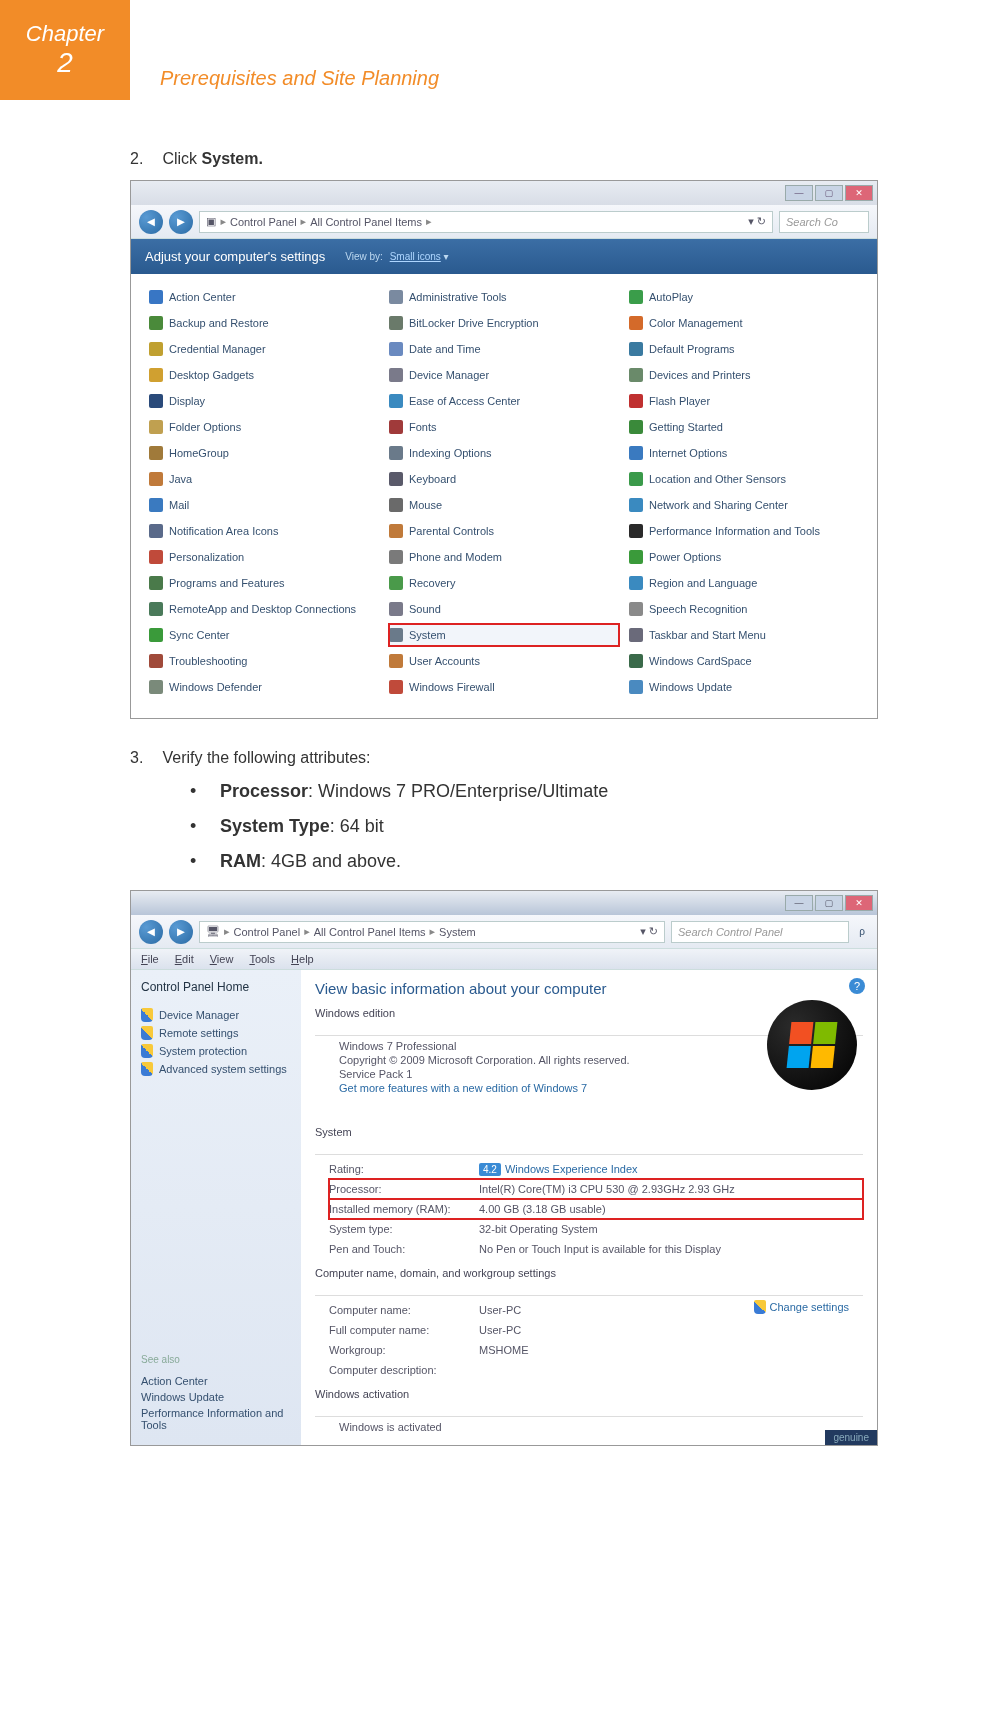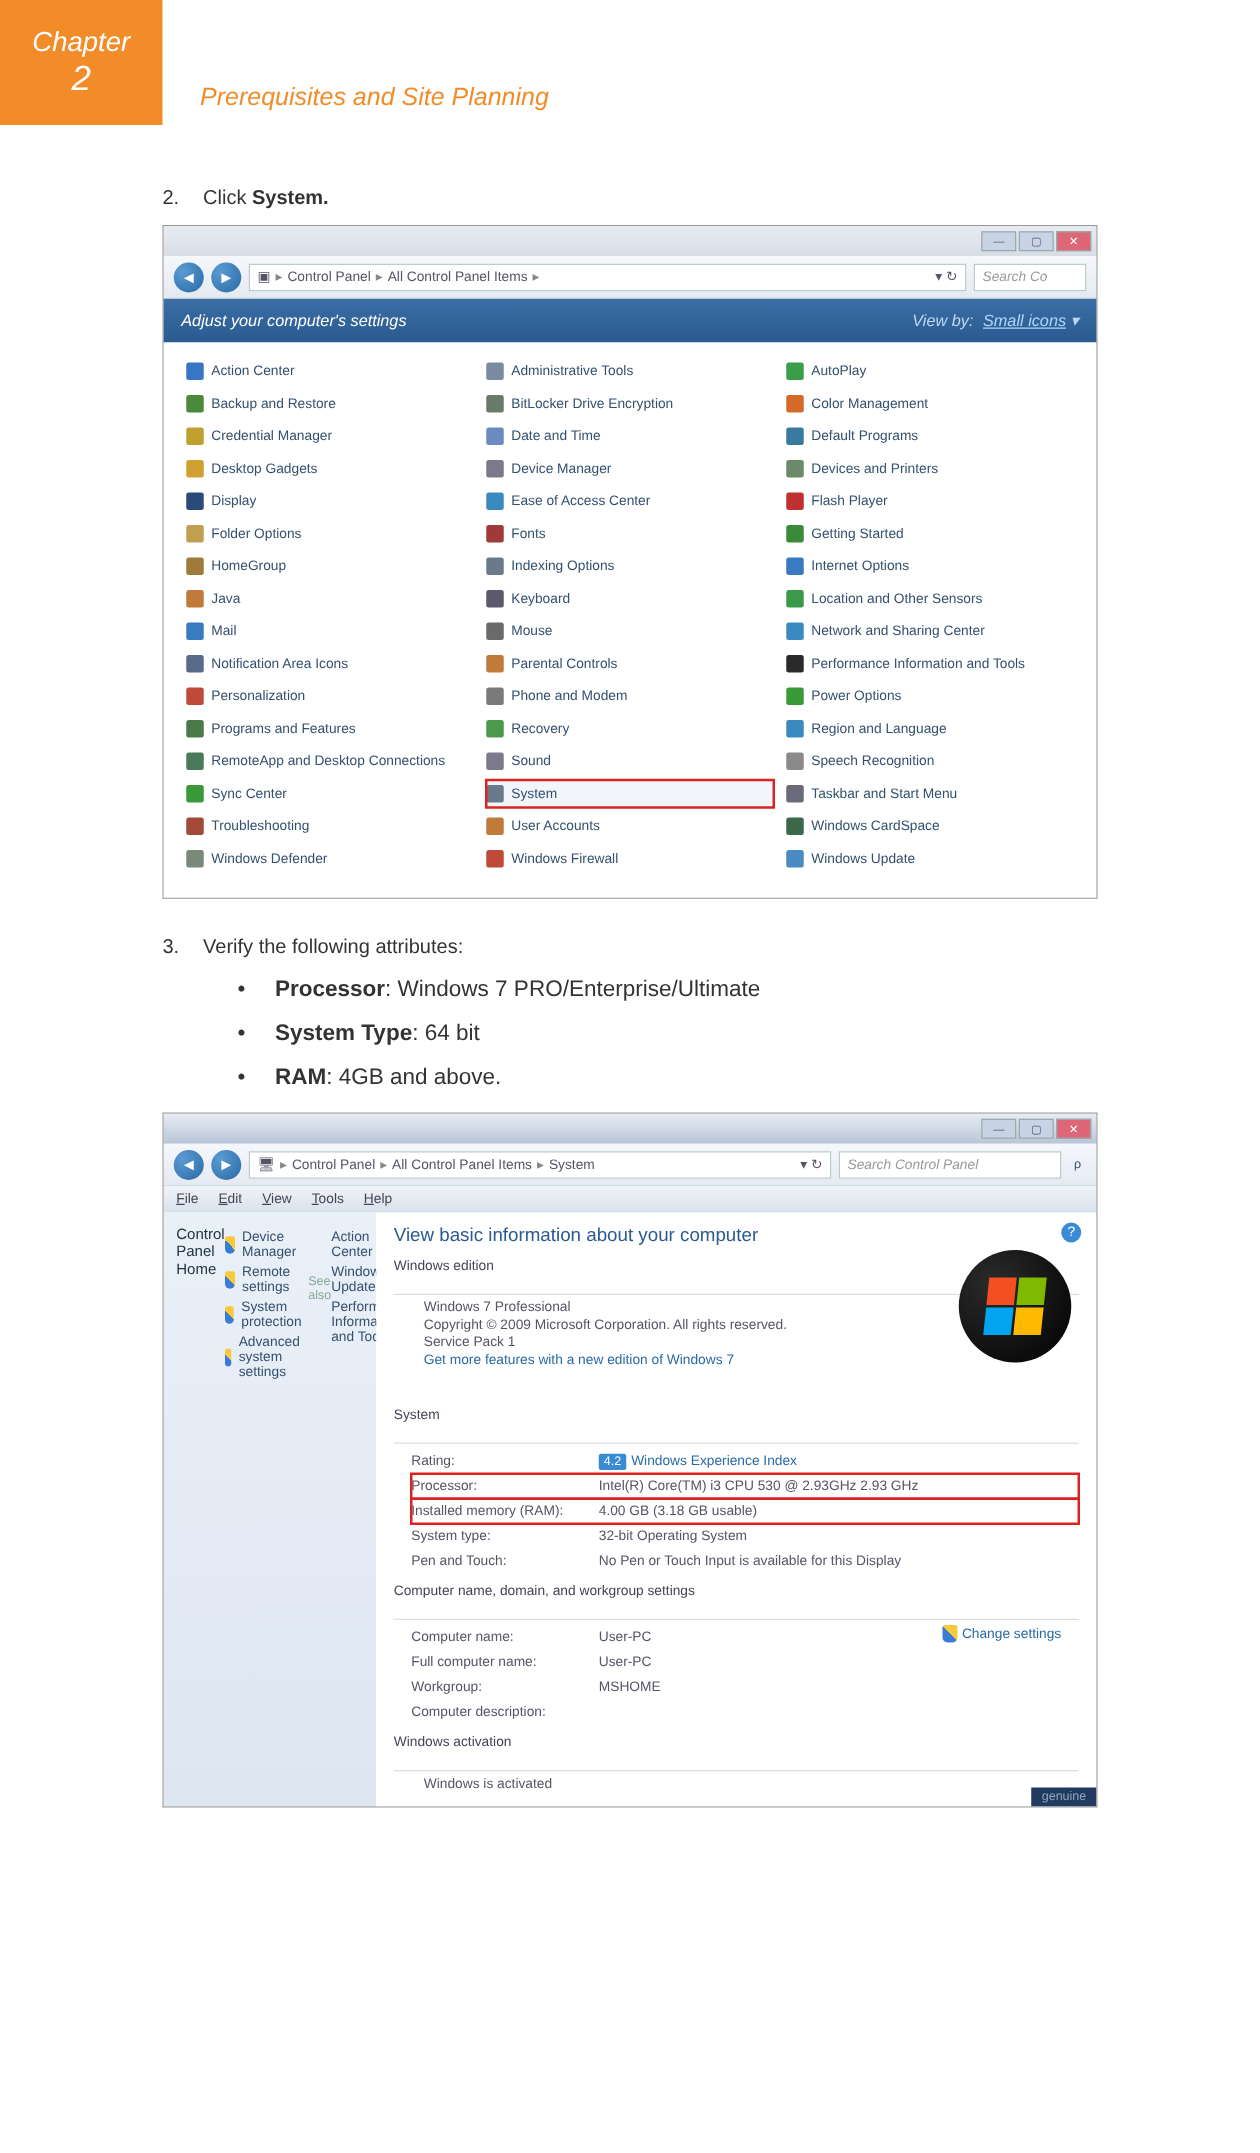--- a/index.html
+++ b/index.html
@@ -22,38 +22,38 @@
   
   .screenshot1 { border: 1px solid #999; margin: 12px 0 30px 0; background: #fdfdfd; font-size: 10px; color: #657; }
   .ss1-titlebar { height: 24px; background: linear-gradient(#e8ecf2,#d8dde6); display: flex; justify-content: flex-end; align-items: center; padding: 0 4px; gap: 2px; }
   .win-btn { width: 28px; height: 16px; background: #c8d4e5; border: 1px solid #9aa; font-size: 9px; text-align: center; line-height: 14px; }
   .win-btn.close { background: #d67; color: #fff; }
   .ss1-addr { display: flex; align-items: center; height: 34px; background: linear-gradient(#f5f7fb,#e5eaf2); border-bottom: 1px solid #cdd; padding: 0 8px; gap: 6px; }
   .nav-btn { width: 24px; height: 24px; border-radius: 50%; background: radial-gradient(circle at 30% 30%,#5a9bd4,#2a6aa4); color: #fff; display: flex; align-items: center; justify-content: center; font-size: 13px; }
   .addr-bar { flex: 1; height: 22px; border: 1px solid #bcc; background: #fff; display: flex; align-items: center; padding: 0 6px; font-size: 11px; color: #556; }
   .addr-sep { margin: 0 4px; color: #888; }
   .search-box { width: 90px; height: 22px; border: 1px solid #bcc; background: #fff; color: #999; font-style: italic; padding: 0 6px; font-size: 11px; display: flex; align-items: center; }
-  .ss1-bluebar { background: linear-gradient(#3b6ea5,#2a5a8f); color: #fff; padding: 10px 14px; display: flex; justify-content: space-between; align-items: center; font-size: 13px; font-style: italic; }
-  .viewby { font-size: 13px; color: #bcd8f0; }
+  .ss1-bluebar { background: linear-gradient(#3b6ea5,#2a5a8f); color: #fff; padding: 10px 14px; display: flex; align-items: center; font-size: 13px; }
+  .viewby { font-size: 10px; color: #bcd8f0; margin-left: 20px; }
   .viewby .link { color: #aed6ff; text-decoration: underline; margin-left: 4px; }
   .ss1-grid { padding: 12px 18px 20px 18px; display: grid; grid-template-columns: 1fr 1fr 1fr; gap: 4px 10px; background: #fff; }
   .cp-item { display: flex; align-items: center; gap: 6px; height: 22px; font-size: 11px; color: #35506f; }
   .cp-item.hl { outline: 2px solid #d22; outline-offset: -1px; background: #f2f5fa; }
   .ic { width: 14px; height: 14px; border-radius: 2px; display: inline-block; }
   
   
   .screenshot2 { border: 1px solid #999; margin: 12px 0 30px 0; background: #fdfdfd; font-size: 10px; color: #556; }
   .ss2-titlebar { height: 24px; background: linear-gradient(#e8ecf2,#b8c5d8); display: flex; justify-content: flex-end; align-items: center; padding: 0 4px; gap: 2px; }
   .ss2-addr { display: flex; align-items: center; height: 34px; background: linear-gradient(#f5f7fb,#e5eaf2); border-bottom: 1px solid #cdd; padding: 0 8px; gap: 6px; }
   .search-box2 { width: 178px; height: 22px; border: 1px solid #bcc; background: #fff; color: #999; font-style: italic; padding: 0 6px; font-size: 11px; display: flex; align-items: center; }
   .rho { width: 14px; text-align: center; color: #35506f; }
   .ss2-menu { background: linear-gradient(#f0f3f8,#dbe2ed); padding: 4px 10px; font-size: 11px; color: #445; display: flex; gap: 16px; border-bottom: 1px solid #cdd; }
   .ss2-menu span u { text-decoration: underline; }
   .ss2-body { display: flex; }
-  .ss2-side { width: 170px; background: linear-gradient(#eaf0f8,#dee6f2); padding: 10px 10px; font-size: 11px; color: #35506f; display: flex; flex-direction: row; }
+  .ss2-side { width: 170px; background: linear-gradient(#eaf0f8,#dee6f2); padding: 10px 10px; font-size: 11px; color: #35506f; display: flex; flex-direction: column; }
   .side-title { color: #234; margin-bottom: 10px; font-size: 12px; }
   .side-link { display: flex; align-items: center; gap: 6px; margin: 4px 0; }
   .shield { width: 12px; height: 14px; background: linear-gradient(45deg,#3a7bd5 50%,#f8c93a 50%); border-radius: 2px 2px 4px 4px; }
   .side-gap { flex: 1; }
   .side-seealso { color: #8a9; font-size: 10px; margin-bottom: 6px; margin-top: 40px; }
   .side-sub { margin: 4px 0; color: #35506f; }
   .ss2-main { flex: 1; padding: 10px 14px; background: #fff; position: relative; }
   .main-title { font-size: 15px; color: #2a5a8f; margin-bottom: 10px; }
   .sect-title { font-size: 11px; color: #445; margin: 8px 0 4px 0; border-bottom: 1px solid #ddd; padding-bottom: 16px; }
   .sub-block { margin-left: 24px; font-size: 11px; color: #556; }

